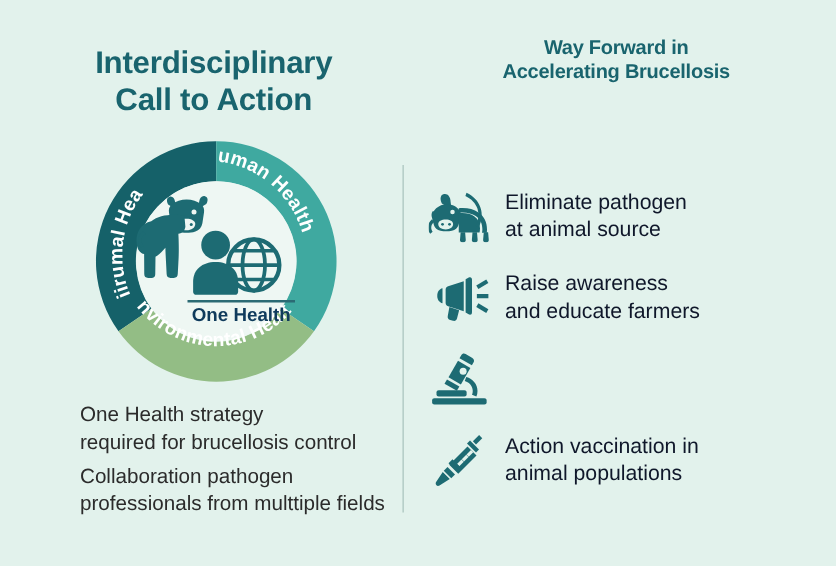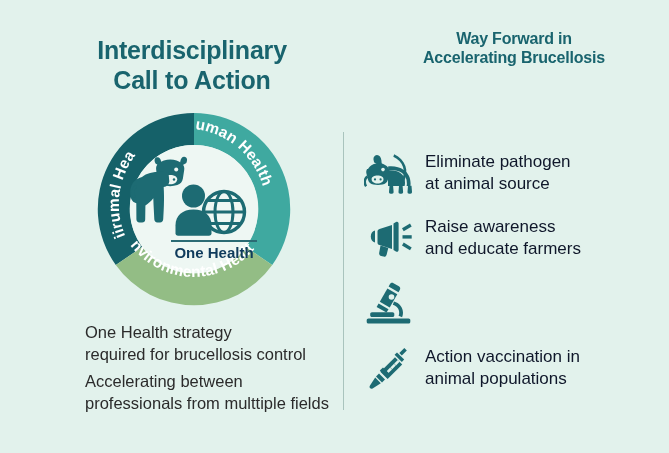--- a/index.html
+++ b/index.html
@@ -10,21 +10,20 @@
     width: 669px;
     height: 453px;
     background: #e2f2ec;
     font-family: "Liberation Sans", sans-serif;
     overflow: hidden;
     position: relative;
   }
   #page {
     position: absolute;
     inset: 0;
-    margin-left: 21px;
   }
 
   
   .col-title {
     position: absolute;
     text-align: center;
     color: #19646e;
     font-weight: bold;
     line-height: 1.18;
     letter-spacing: -0.2px;
@@ -214,21 +213,21 @@
   </div>
 
   <div id="one-health-rule"></div>
   <div id="one-health-label">One Health</div>
 
   <div class="left-note" id="note-1">
     <div>One Health strategy</div>
     <div>required for brucellosis control</div>
   </div>
   <div class="left-note" id="note-2">
-    <div>Accelerating between</div>
+    <div>Collaboration pathogen</div>
     <div>professionals from multtiple fields</div>
   </div>
 
   <div id="action-list">
 
     <div class="action-row">
       <div class="action-icon">
         <svg width="52" height="42" viewBox="0 0 52 42" fill="#1d6b73">
           <path d="M10.5 10.8C8.6 6.9 9.4 3.8 12.2 3.2c2.9-.6 4.8 1.9 5.2 5.3l.4 3.4-3.3 1.2z"></path>
           <path d="M4.0 17.0c2.2-3.6 6.1-5.7 10.6-5.7 4.4 0 8.3 2.0 10.3 5.4 1.0 1.7 1.0 3.6.5 5.5l-1.6 5.8c-.7 2.5-2.6 4.0-5.3 4.5-1.5.3-3.0.4-4.5.4-1.6 0-3.1-.1-4.6-.4-2.7-.5-4.6-2.0-5.3-4.5L2.6 22.2c-.6-1.9-.5-3.7.5-5.2z"></path>

